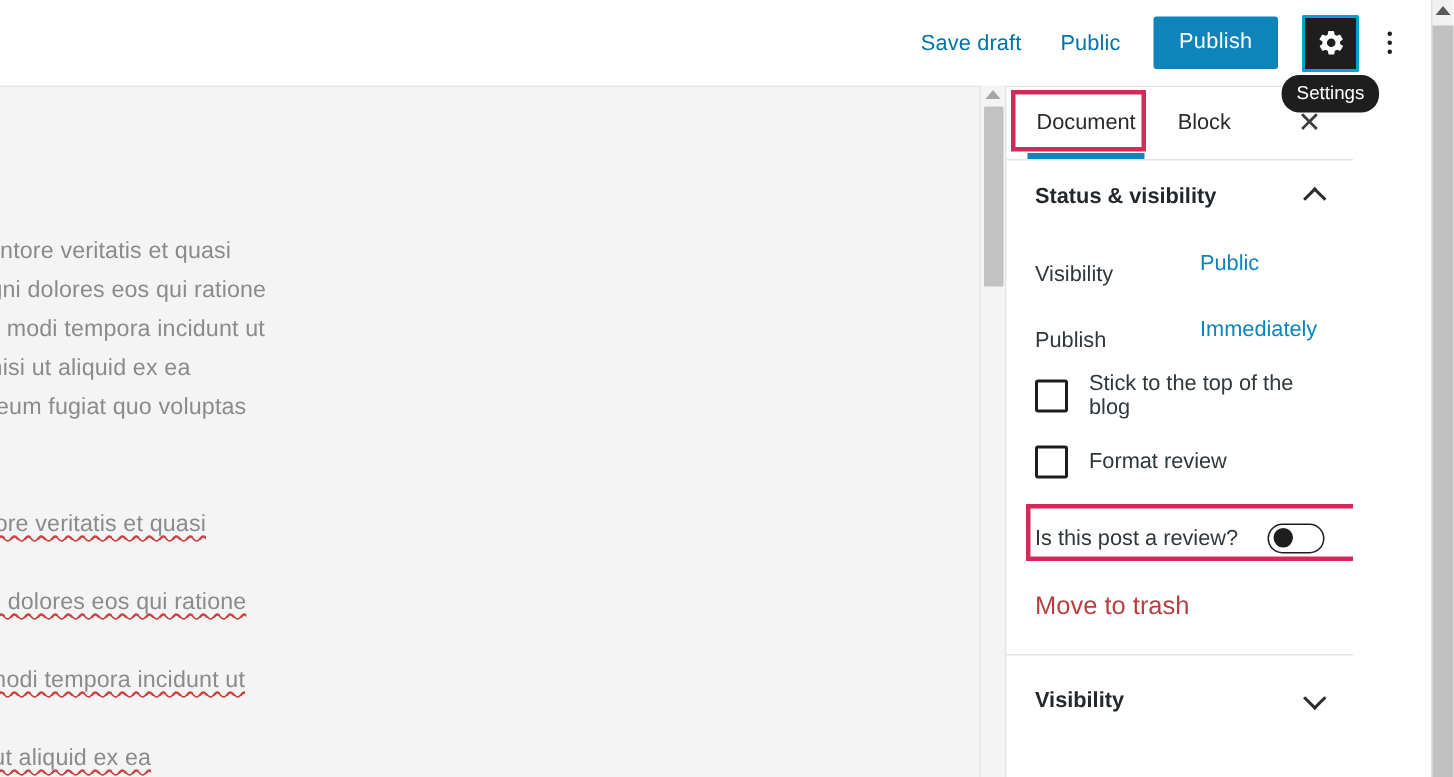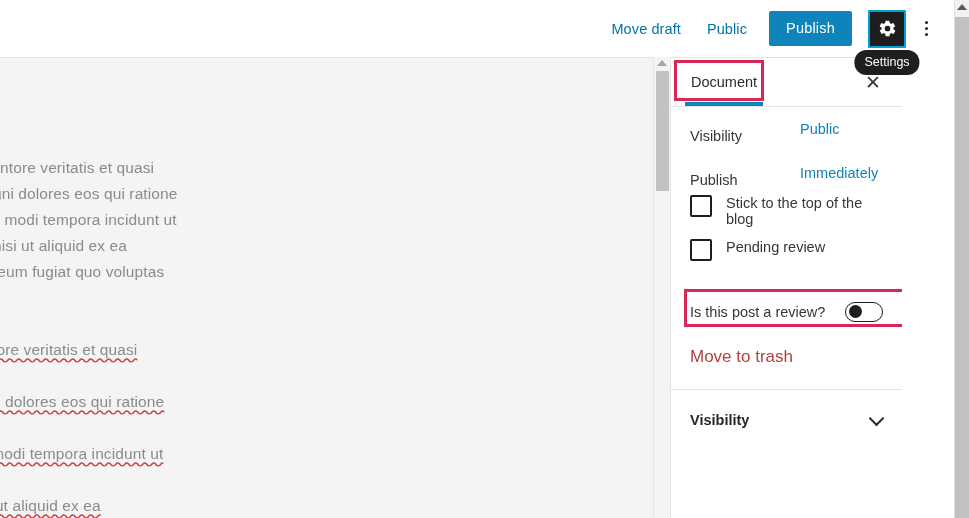--- a/index.html
+++ b/index.html
@@ -143,21 +143,21 @@
   }
   .select-box .cdown {
     width: 11px; height: 7px; position: relative;
   }
   .select-box .cdown::before {
     content: ""; position: absolute; left: 0; top: 0;
     width: 8px; height: 8px; border-right: 2px solid #1e1e1e; border-bottom: 2px solid #1e1e1e;
     transform: rotate(45deg); transform-origin: center;
   }
 
-  .checkrow { display: flex; padding: 0 19px; height: 44px; cursor: pointer; }
+  .checkrow { display: flex; align-items: center; padding: 0 19px; height: 44px; cursor: pointer; }
   .checkbox {
     width: 22px; height: 22px; border: 2px solid #1e1e1e; background: #fff;
     border-radius: 2px; margin-right: 14px; flex: none;
   }
   .checkrow .ctext { font-size: 14.5px; color: #30373d; }
 
   .togglerow {
     position: relative; display: flex; align-items: center;
     padding: 0 19px; height: 38px; margin-top: 10px;
   }
@@ -202,21 +202,21 @@
     position: absolute; top: 17px; left: 0px; width: 15px; height: 501px;
     background: #c1c1c1;
   }
 </style>
 </head>
 <body>
 
 <div id="app">
 
   <div class="header">
-    <div class="hdr-link">Move draft</div>
+    <div class="hdr-link">Save draft</div>
     <div class="hdr-link preview">Public</div>
     <button class="publish-btn">Publish</button>
 
     <div class="settings-wrap">
       <div class="settings-btn">
         <svg viewBox="0 0 24 24">
           <path d="M19.4 13a7.6 7.6 0 0 0 0-2l2.1-1.6a.5.5 0 0 0 .1-.6l-2-3.4a.5.5 0 0 0-.6-.2l-2.5 1a7.3 7.3 0 0 0-1.7-1l-.4-2.6a.5.5 0 0 0-.5-.4h-4a.5.5 0 0 0-.5.4l-.4 2.6c-.6.2-1.2.6-1.7 1l-2.5-1a.5.5 0 0 0-.6.2l-2 3.4a.5.5 0 0 0 .1.6L4.6 11a7.6 7.6 0 0 0 0 2l-2.1 1.6a.5.5 0 0 0-.1.6l2 3.4c.1.2.4.3.6.2l2.5-1c.5.4 1.1.8 1.7 1l.4 2.6c0 .3.2.4.5.4h4c.3 0 .5-.1.5-.4l.4-2.6c.6-.2 1.2-.6 1.7-1l2.5 1c.2.1.5 0 .6-.2l2-3.4a.5.5 0 0 0-.1-.6L19.4 13zM12 15.6A3.6 3.6 0 1 1 12 8.4a3.6 3.6 0 0 1 0 7.2z"></path>
         </svg>
       </div>
       <div class="settings-tooltip">Settings</div>
@@ -246,44 +246,49 @@
 
   <div class="inner-scroll">
     <div class="arrow-up"></div>
     <div class="thumb"></div>
   </div>
 
   <div class="sidebar">
 
     <div class="tabbar">
       <div class="tab first active">Document</div>
+      <div class="tab">Block</div>
       <div class="close-x">✕</div>
       <div class="hl-doc"></div>
     </div>
 
+    <div class="panel-head">
+      <span class="title">Status &amp; visibility</span>
+      <span class="chev"></span>
+    </div>
 
     <div class="row">
       <span class="lbl">Visibility</span>
       <span class="val">Public</span>
     </div>
 
     <div class="row">
       <span class="lbl">Publish</span>
       <span class="val">Immediately</span>
     </div>
 
 
     <div class="checkrow">
       <div class="checkbox"></div>
       <span class="ctext">Stick to the top of the blog</span>
     </div>
 
     <div class="checkrow">
       <div class="checkbox"></div>
-      <span class="ctext">Pending review</span>
+      <span class="ctext">Format review</span>
     </div>
 
     <div class="togglerow">
       <span class="ttext">Is this post a review?</span>
       <div class="switch">
         <div class="knob"></div>
       </div>
       <div class="hl-toggle"></div>
     </div>
 

